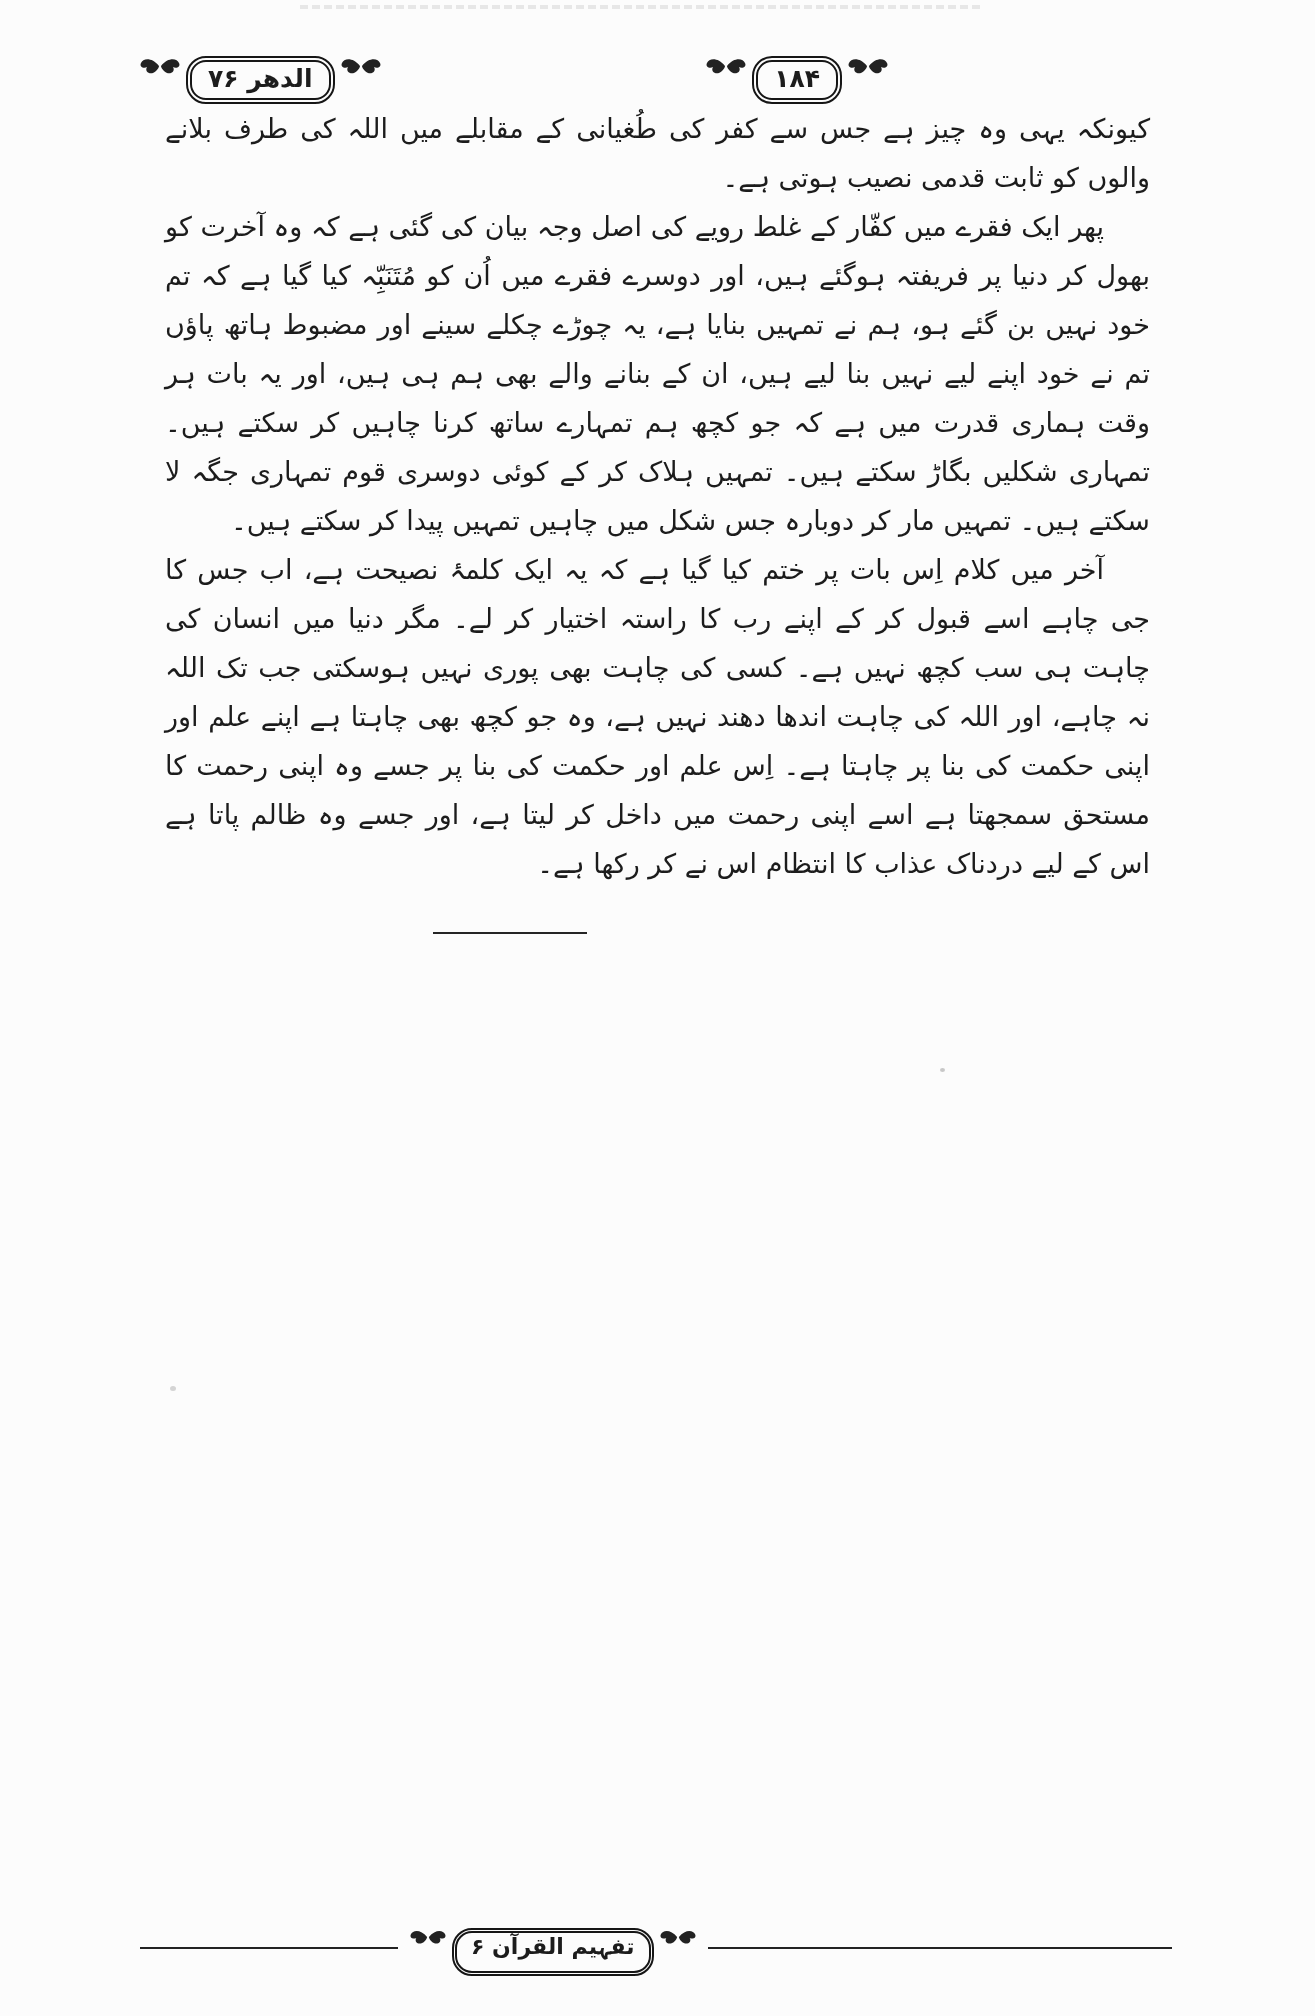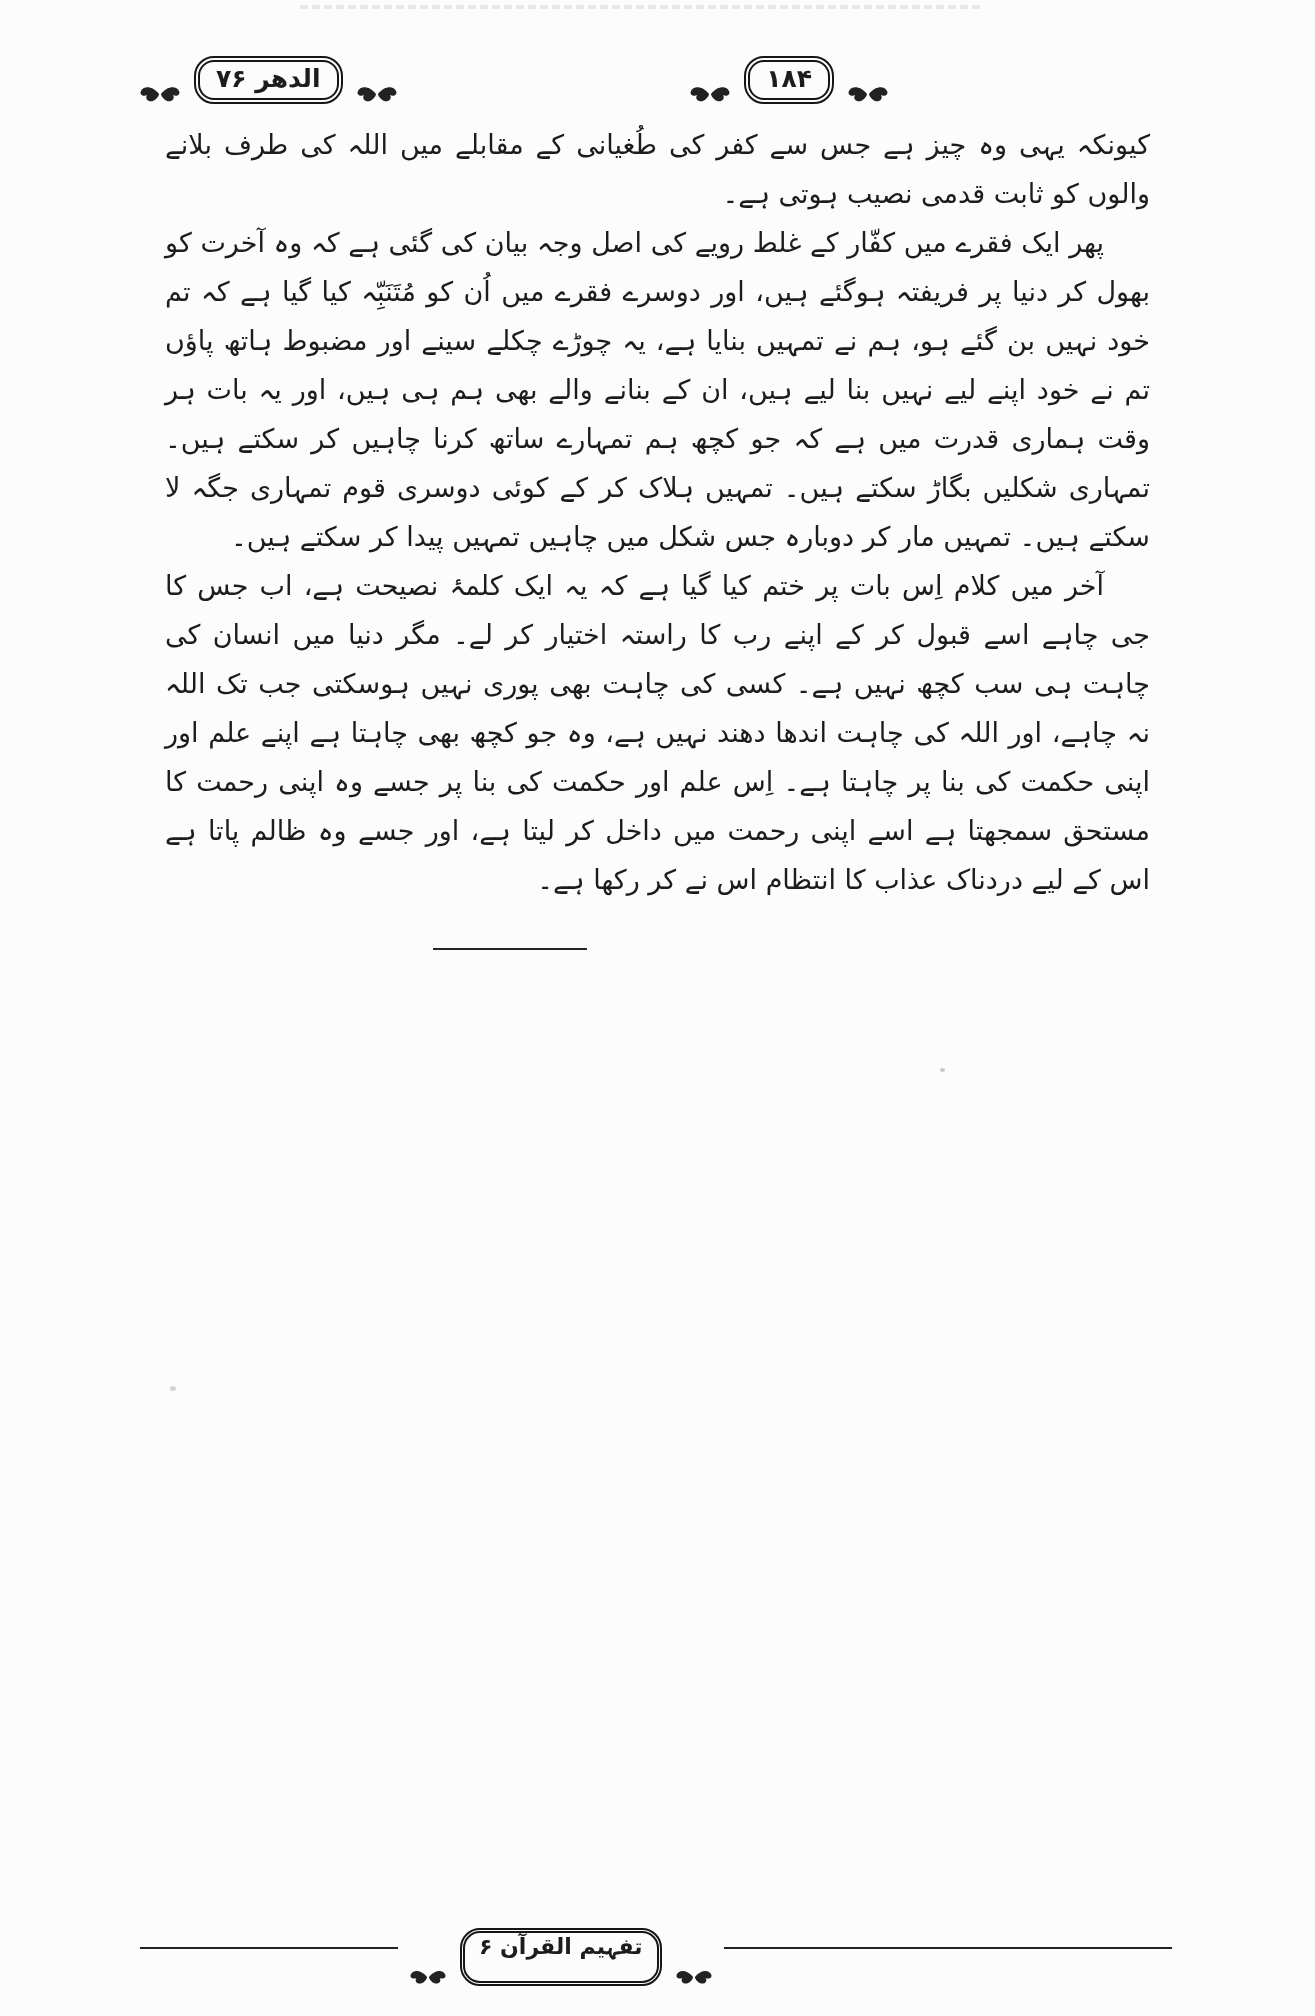--- a/index.html
+++ b/index.html
@@ -32,40 +32,40 @@
   .header{
     position:absolute;
     top:56px;left:138px;width:752px;
     display:flex;
     justify-content:space-between;
     align-items:center;
     direction:rtl;
   }
   .cartouche{
     display:inline-flex;
-    align-items:flex-end;
-    gap:12px;
+    align-items:flex-start;
+    gap:4px;
   }
   .cbox{
     display:inline-block;
     border:6px double #161616;
     border-radius:20px;
     padding:1px 16px 4px;
     background:var(--paper);
     font-size:25px;
     font-weight:bold;
     line-height:1.25;
     white-space:nowrap;
     direction:rtl;
   }
   .orn{flex:0 0 auto;}
   
   .content{
     position:absolute;
-    top:120px;left:165px;width:985px;
+    top:104px;left:165px;width:985px;
     direction:rtl;
     font-size:27px;
     line-height:49px;
   }
   .content p.para{
     margin:0;
     text-align:justify;
   }
   .content p.para.indent{
     text-indent:46px;
@@ -88,21 +88,21 @@
     border-top:2px solid #222;
   }
   .footer-cartouche{
     position:absolute;
     top:0;left:258px;
     background:var(--paper);
     padding:0 10px;
   }
   .footer-cartouche .cbox{
     font-size:22px;
-    padding:0 14px 20px;
+    padding:0 14px 10px;
     border-width:5px;
   }
   
   .speck{
     position:absolute;
     background:#8a8a8a;
     border-radius:50%;
     opacity:.45;
   }
   .speck.s1{top:1068px;left:940px;width:5px;height:4px;}

